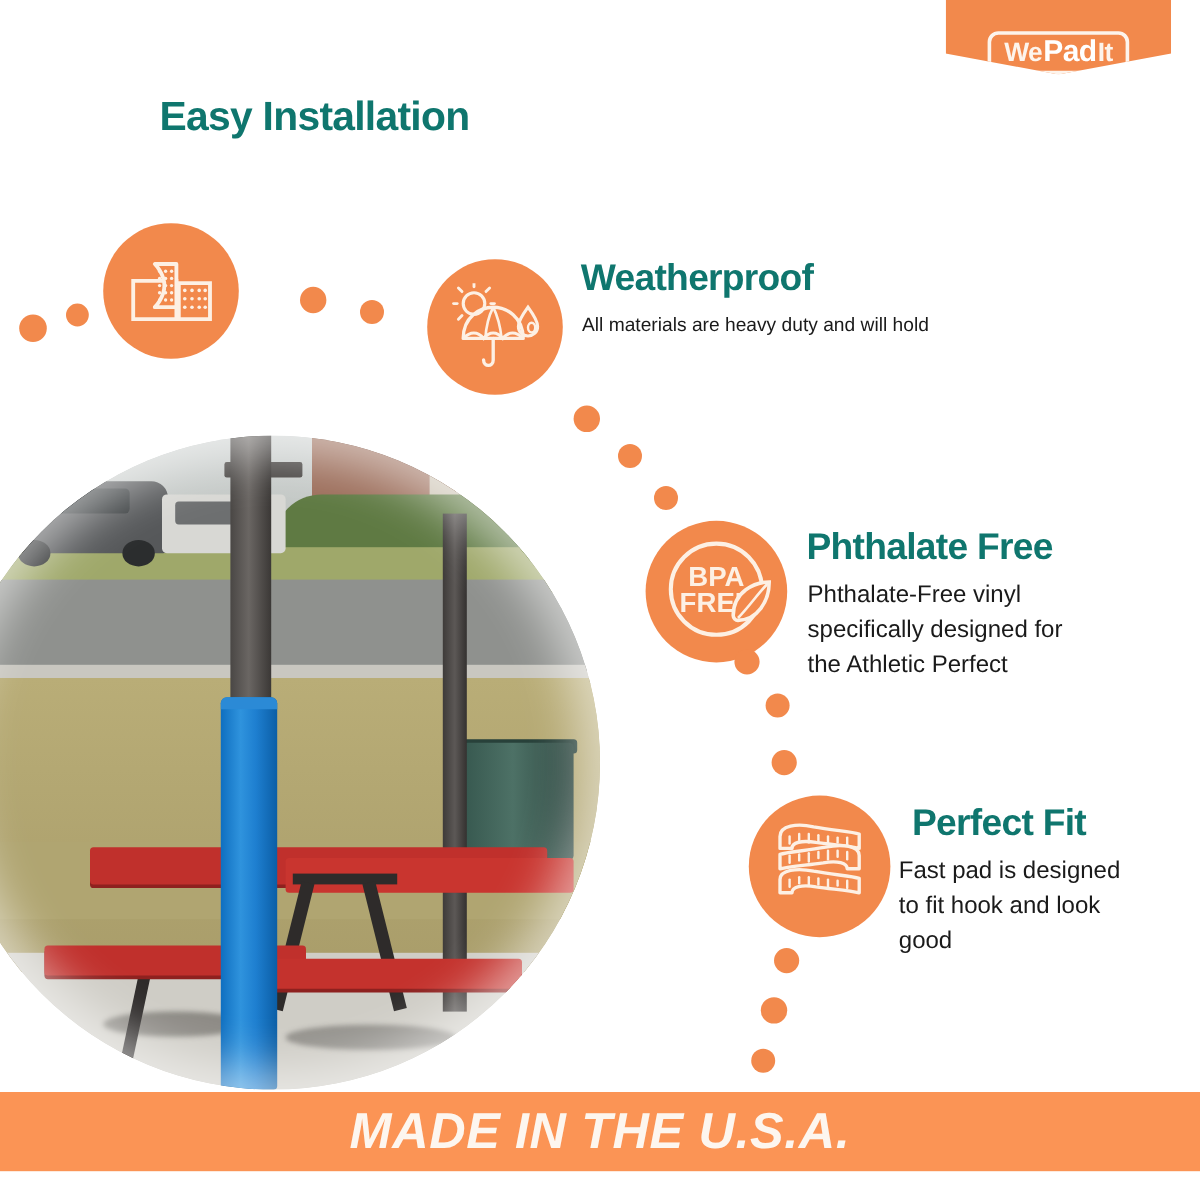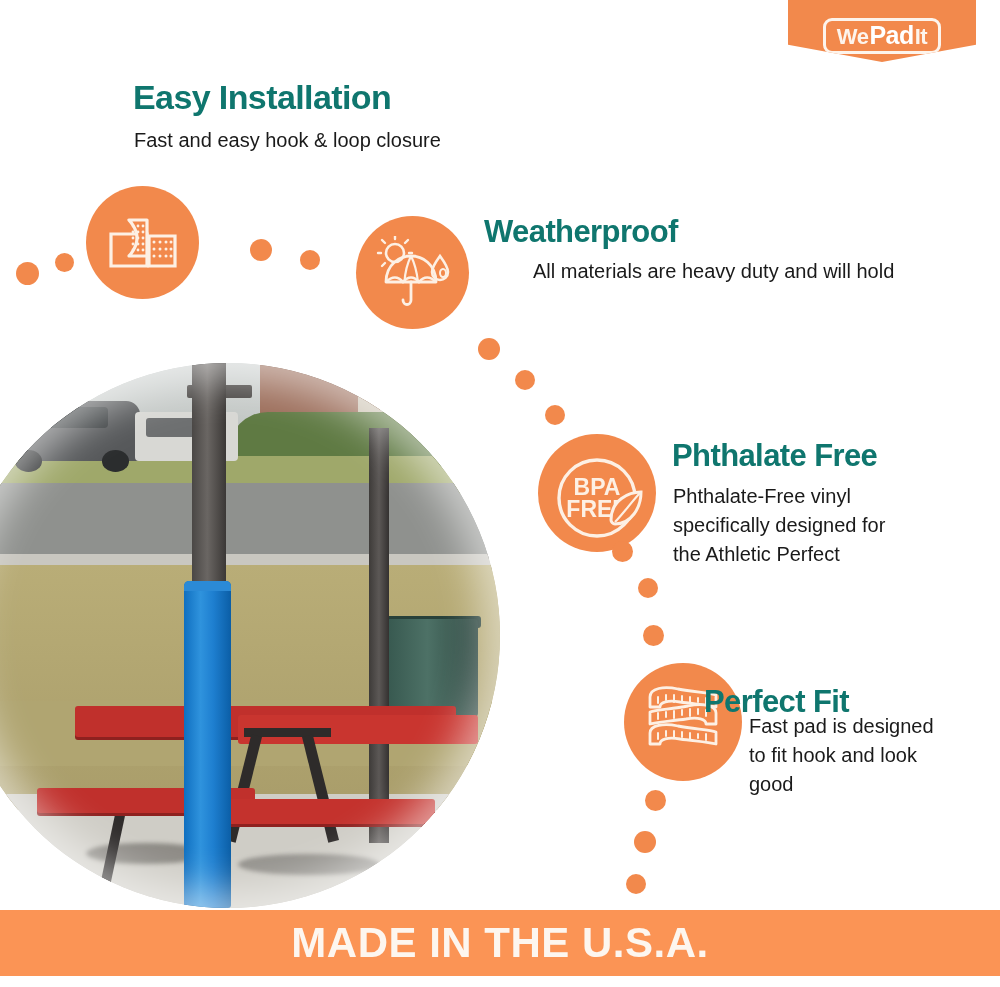--- a/index.html
+++ b/index.html
@@ -16,21 +16,21 @@
     overflow: hidden;
   }
 
   
   .logo-badge {
     position: absolute; left: 788px; top: 0px;
     width: 188px; height: 62px;
     background: #F2894C;
     -webkit-clip-path: polygon(0 0, 100% 0, 100% 72%, 50% 100%, 0 72%);
     clip-path: polygon(0 0, 100% 0, 100% 72%, 50% 100%, 0 72%);
-    display: flex; align-items: center; justify-content: center;
+    display: flex; align-items: flex-end; justify-content: center;
   }
   .logo-inner {
     margin-top: 9px;
     border: 3px solid #FDF4EC;
     border-radius: 9px;
     padding: 2px 11px 3px 11px;
     display: flex; align-items: baseline;
     line-height: 1;
   }
   .logo-we, .logo-it {
@@ -156,21 +156,21 @@
   .ph-shadow2 { position:absolute; left:52%; top:90%; width:26%; height:4%;
              background:rgba(60,58,54,0.40); border-radius:50%; filter: blur(2px); }
   .photo-fade { position:absolute; inset:0; border-radius:50%;
              box-shadow: inset 0 0 40px 16px rgba(255,255,255,0.55); }
 
   
   .footer-band {
     position: absolute; left: 0; top: 910px;
     width: 1000px; height: 66px;
     background: #FB9455;
-    display: flex; align-items: center; justify-content: center;
+    display: flex; align-items: center; justify-content: center; font-style: italic;
   }
   .footer-text {
     color: #FDF6EF;
     font-size: 42px;
     font-weight: 700;
     letter-spacing: 0.5px;
   }
 </style>
 </head>
 <body>
@@ -179,23 +179,20 @@
 
   <div class="logo-badge">
     <div class="logo-inner">
       <span class="logo-we">We</span>
       <span class="logo-pad">Pad</span>
       <span class="logo-it">It</span>
     </div>
   </div>
 
   <div class="feature-title" style="left:133px; top:78px; font-size:34px;">Easy Installation</div>
-  <div class="feature-desc" style="left:134px; top:126px; font-size:20px; line-height:28px;">
-    <div>Fast and easy hook &amp; loop closure</div>
-  </div>
 
   <div class="icon-circle" style="left:86px; top:186px; width:113px; height:113px;">
     <svg width="72" height="62" viewBox="0 0 72 62">
 
       <path d="M4 22 H40 V54 H4 Z" fill="none" stroke="#FDF0E4" stroke-width="3.2"></path>
 
       <path d="M22 8 H40 V44 H22 C22 44 30 36 30 26 C30 16 22 8 22 8 Z" fill="#F2894C" stroke="#FDF0E4" stroke-width="3.2" stroke-linejoin="round"></path>
 
       <g fill="#FDF0E4">
         <circle cx="26" cy="14" r="1.4"></circle>
@@ -257,29 +254,29 @@
       <path d="M37 20 C41 28 43 37 44 46" fill="none" stroke="#FDF0E4" stroke-width="2.2"></path>
 
       <path d="M37 46 V64 C37 70 29 70 29 64" fill="none" stroke="#FDF0E4" stroke-width="2.8" stroke-linecap="round"></path>
 
       <path d="M66 20 C66 20 58 31 58 36 C58 41 62 44 66 44 C70 44 74 41 74 36 C74 31 66 20 66 20 Z" fill="none" stroke="#FDF0E4" stroke-width="2.6"></path>
       <ellipse cx="69" cy="37" rx="3" ry="4" fill="none" stroke="#FDF0E4" stroke-width="2"></ellipse>
     </svg>
   </div>
 
   <div class="feature-title" style="left:484px; top:214px; font-size:31px;">Weatherproof</div>
-  <div class="feature-desc" style="left:485px; top:257px; font-size:20px; line-height:29px;margin-left:48px;">
+  <div class="feature-desc" style="left:485px; top:257px; font-size:16px; line-height:29px;">
     <div>All materials are heavy duty and will hold</div>
   </div>
 
   <div class="dot" style="left:478px; top:338px; width:22px; height:22px;"></div>
   <div class="dot" style="left:515px; top:370px; width:20px; height:20px;"></div>
   <div class="dot" style="left:545px; top:405px; width:20px; height:20px;"></div>
 
-  <div class="icon-circle" style="left:538px; top:434px; width:118px; height:118px;align-items:flex-end;">
+  <div class="icon-circle" style="left:538px; top:434px; width:118px; height:118px;">
     <svg width="104" height="104" viewBox="0 0 104 104">
       <circle cx="52" cy="50" r="38" fill="none" stroke="#FDF0E4" stroke-width="3.4"></circle>
       <text x="52" y="47" text-anchor="middle" fill="#FDF0E4" font-family="Liberation Sans, sans-serif" font-size="23" font-weight="700">BPA</text>
       <text x="52" y="69" text-anchor="middle" fill="#FDF0E4" font-family="Liberation Sans, sans-serif" font-size="23" font-weight="700">FREE</text>
 
       <path d="M66 72 C66 52 84 44 96 44 C96 60 86 76 70 76 C68 76 66 74 66 72 Z" fill="#F2894C" stroke="#FDF0E4" stroke-width="3"></path>
       <path d="M70 74 C78 66 88 52 95 45" fill="none" stroke="#FDF0E4" stroke-width="2.2"></path>
     </svg>
   </div>
 
@@ -322,21 +319,21 @@
         <line x1="28" y1="54" x2="28" y2="59"></line>
         <line x1="36" y1="54" x2="36" y2="61"></line>
         <line x1="44" y1="55" x2="44" y2="60"></line>
         <line x1="52" y1="56" x2="52" y2="62"></line>
         <line x1="60" y1="57" x2="60" y2="61"></line>
         <line x1="68" y1="57" x2="68" y2="63"></line>
       </g>
     </svg>
   </div>
 
-  <div class="feature-title" style="left:704px; top:668px; font-size:31px;margin-top:16px;">Perfect Fit</div>
+  <div class="feature-title" style="left:760px; top:668px; font-size:31px;">Perfect Fit</div>
   <div class="feature-desc" style="left:749px; top:712px; font-size:20px; line-height:29px;">
     <div>Fast pad is designed</div>
     <div>to fit hook and look</div>
     <div>good</div>
   </div>
 
   <div class="dot" style="left:645px; top:790px; width:21px; height:21px;"></div>
   <div class="dot" style="left:634px; top:831px; width:22px; height:22px;"></div>
   <div class="dot" style="left:626px; top:874px; width:20px; height:20px;"></div>
 

